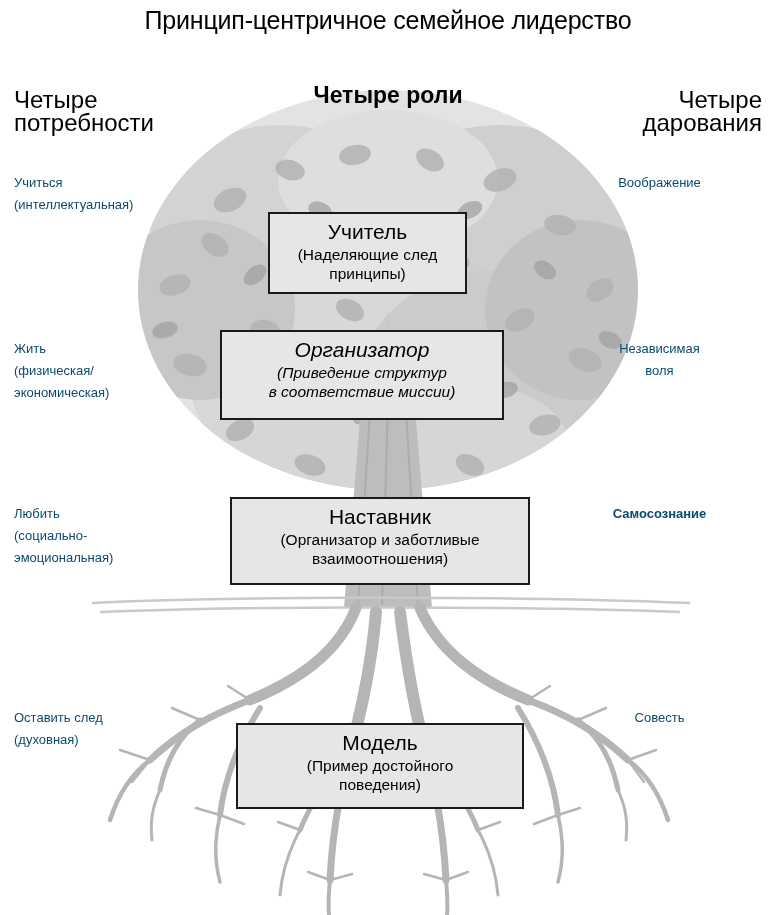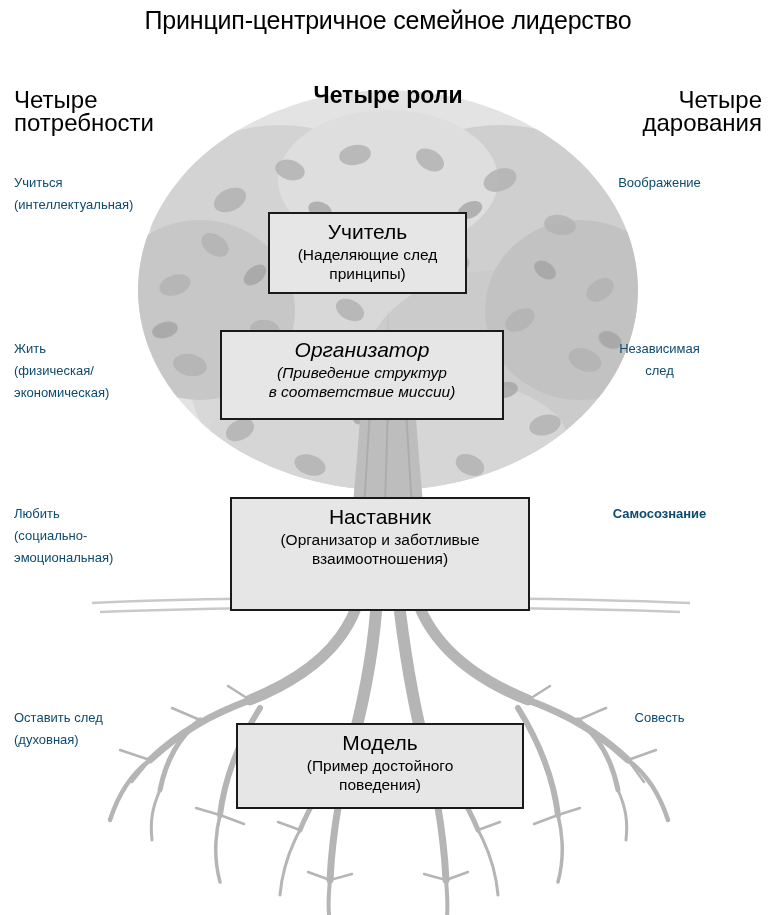--- a/index.html
+++ b/index.html
@@ -80,21 +80,21 @@
     color: #000;
   }
   .role-sub {
     font-size: 15.5px;
     line-height: 19px;
     color: #000;
   }
 
   #box-teacher   { left: 268px; top: 166px; width: 199px; height: 82px; margin-top: 46px; }
   #box-organizer { left: 220px; top: 330px; width: 284px; height: 90px; font-style: italic; }
-  #box-mentor    { left: 230px; top: 497px; width: 300px; height: 114px; }
+  #box-mentor    { left: 230px; top: 497px; width: 300px; height: 88px; }
   #box-model     { left: 236px; top: 705px; width: 288px; height: 86px; margin-top: 18px; }
 </style>
 </head>
 <body>
 
 <div id="page">
 
   <div class="page-title">Принцип-центричное семейное лидерство</div>
 
   <svg id="tree-art" viewBox="0 0 776 855" preserveAspectRatio="none" aria-hidden="true">
@@ -253,21 +253,21 @@
     <div>Оставить след</div>
     <div>(духовная)</div>
   </div>
 
   <div class="side-label right" style="top:172px;">
     <div>Воображение</div>
   </div>
 
   <div class="side-label right" style="top:338px;">
     <div>Независимая</div>
-    <div>след</div>
+    <div>воля</div>
   </div>
 
   <div class="side-label right" style="top:503px;font-weight:bold;">
     <div>Самосознание</div>
   </div>
 
   <div class="side-label right" style="top:707px;">
     <div>Совесть</div>
   </div>
 

